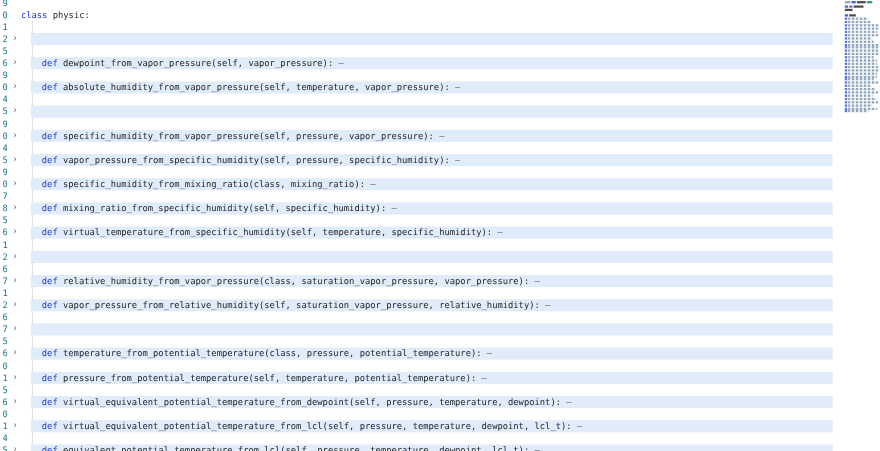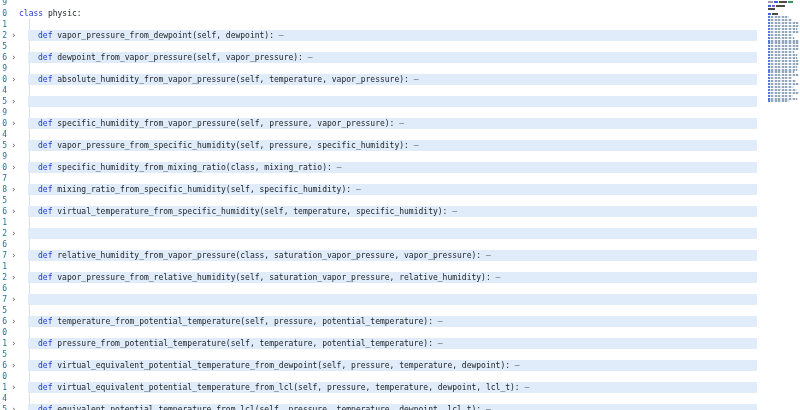--- a/index.html
+++ b/index.html
@@ -28,21 +28,21 @@
 </style>
 </head>
 <body>
 
 <div id="editor">
   <div class="indent-guide"></div>
   <div id="rows-layer">
       <div class="row" style="top: -3px;"><span class="gutter-num">9</span></div>
       <div class="row" style="top: 8px;"><span class="gutter-num">0</span><span class="code-text lvl0"><span class="kw">class </span><span>physic:</span></span></div>
       <div class="row" style="top: 19px;"><span class="gutter-num">1</span></div>
-      <div class="row" style="top: 30px;"><span class="gutter-num">2</span><span class="fold-bar"></span><span class="chevron">›</span><span class="code-text lvl1"><span class="kw">def </span><span>vapor_pressure_from_dewpoint(self, dewpoint):</span><span class="fold-dash"> –</span></span></div>
+      <div class="row" style="top: 30px;"><span class="gutter-num">2</span><span class="fold-bar"></span><span class="chevron">›</span></div>
       <div class="row" style="top: 41px;"><span class="gutter-num">5</span></div>
       <div class="row" style="top: 52px;"><span class="gutter-num">6</span><span class="fold-bar"></span><span class="chevron">›</span><span class="code-text lvl1"><span class="kw">def </span><span>dewpoint_from_vapor_pressure(self, vapor_pressure):</span><span class="fold-dash"> –</span></span></div>
       <div class="row" style="top: 63px;"><span class="gutter-num">9</span></div>
       <div class="row" style="top: 74px;"><span class="gutter-num">0</span><span class="fold-bar"></span><span class="chevron">›</span><span class="code-text lvl1"><span class="kw">def </span><span>absolute_humidity_from_vapor_pressure(self, temperature, vapor_pressure):</span><span class="fold-dash"> –</span></span></div>
       <div class="row" style="top: 85px;"><span class="gutter-num">4</span></div>
       <div class="row" style="top: 96px;"><span class="gutter-num">5</span><span class="fold-bar"></span><span class="chevron">›</span></div>
       <div class="row" style="top: 107px;"><span class="gutter-num">9</span></div>
       <div class="row" style="top: 118px;"><span class="gutter-num">0</span><span class="fold-bar"></span><span class="chevron">›</span><span class="code-text lvl1"><span class="kw">def </span><span>specific_humidity_from_vapor_pressure(self, pressure, vapor_pressure):</span><span class="fold-dash"> –</span></span></div>
       <div class="row" style="top: 129px;"><span class="gutter-num">4</span></div>
       <div class="row" style="top: 140px;"><span class="gutter-num">5</span><span class="fold-bar"></span><span class="chevron">›</span><span class="code-text lvl1"><span class="kw">def </span><span>vapor_pressure_from_specific_humidity(self, pressure, specific_humidity):</span><span class="fold-dash"> –</span></span></div>
@@ -54,21 +54,21 @@
       <div class="row" style="top: 206px;"><span class="gutter-num">6</span><span class="fold-bar"></span><span class="chevron">›</span><span class="code-text lvl1"><span class="kw">def </span><span>virtual_temperature_from_specific_humidity(self, temperature, specific_humidity):</span><span class="fold-dash"> –</span></span></div>
       <div class="row" style="top: 217px;"><span class="gutter-num">1</span></div>
       <div class="row" style="top: 228px;"><span class="gutter-num">2</span><span class="fold-bar"></span><span class="chevron">›</span></div>
       <div class="row" style="top: 239px;"><span class="gutter-num">6</span></div>
       <div class="row" style="top: 250px;"><span class="gutter-num">7</span><span class="fold-bar"></span><span class="chevron">›</span><span class="code-text lvl1"><span class="kw">def </span><span>relative_humidity_from_vapor_pressure(class, saturation_vapor_pressure, vapor_pressure):</span><span class="fold-dash"> –</span></span></div>
       <div class="row" style="top: 261px;"><span class="gutter-num">1</span></div>
       <div class="row" style="top: 272px;"><span class="gutter-num">2</span><span class="fold-bar"></span><span class="chevron">›</span><span class="code-text lvl1"><span class="kw">def </span><span>vapor_pressure_from_relative_humidity(self, saturation_vapor_pressure, relative_humidity):</span><span class="fold-dash"> –</span></span></div>
       <div class="row" style="top: 283px;"><span class="gutter-num">6</span></div>
       <div class="row" style="top: 294px;"><span class="gutter-num">7</span><span class="fold-bar"></span><span class="chevron">›</span></div>
       <div class="row" style="top: 305px;"><span class="gutter-num">5</span></div>
-      <div class="row" style="top: 316px;"><span class="gutter-num">6</span><span class="fold-bar"></span><span class="chevron">›</span><span class="code-text lvl1"><span class="kw">def </span><span>temperature_from_potential_temperature(self, pressure, potential_temperature):</span><span class="fold-dash"> –</span></span></div>
+      <div class="row" style="top: 316px;"><span class="gutter-num">6</span><span class="fold-bar"></span><span class="chevron">›</span><span class="code-text lvl1"><span class="kw">def </span><span>temperature_from_potential_temperature(class, pressure, potential_temperature):</span><span class="fold-dash"> –</span></span></div>
       <div class="row" style="top: 327px;"><span class="gutter-num">0</span></div>
       <div class="row" style="top: 338px;"><span class="gutter-num">1</span><span class="fold-bar"></span><span class="chevron">›</span><span class="code-text lvl1"><span class="kw">def </span><span>pressure_from_potential_temperature(self, temperature, potential_temperature):</span><span class="fold-dash"> –</span></span></div>
       <div class="row" style="top: 349px;"><span class="gutter-num">5</span></div>
       <div class="row" style="top: 360px;"><span class="gutter-num">6</span><span class="fold-bar"></span><span class="chevron">›</span><span class="code-text lvl1"><span class="kw">def </span><span>virtual_equivalent_potential_temperature_from_dewpoint(self, pressure, temperature, dewpoint):</span><span class="fold-dash"> –</span></span></div>
       <div class="row" style="top: 371px;"><span class="gutter-num">0</span></div>
       <div class="row" style="top: 382px;"><span class="gutter-num">1</span><span class="fold-bar"></span><span class="chevron">›</span><span class="code-text lvl1"><span class="kw">def </span><span>virtual_equivalent_potential_temperature_from_lcl(self, pressure, temperature, dewpoint, lcl_t):</span><span class="fold-dash"> –</span></span></div>
       <div class="row" style="top: 393px;"><span class="gutter-num">4</span></div>
       <div class="row" style="top: 404px;"><span class="gutter-num">5</span><span class="fold-bar"></span><span class="chevron">›</span><span class="code-text lvl1"><span class="kw">def </span><span>equivalent_potential_temperature_from_lcl(self, pressure, temperature, dewpoint, lcl_t):</span><span class="fold-dash"> –</span></span></div>
     </div>
   <div id="minimap">

